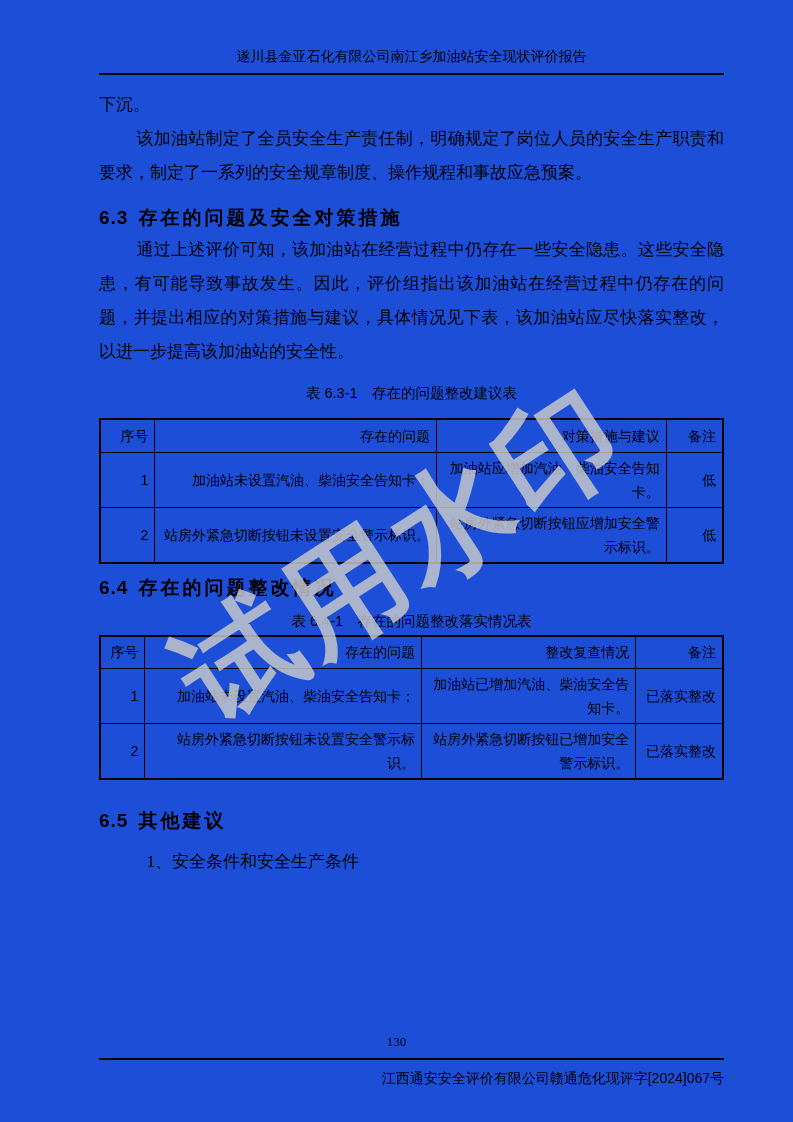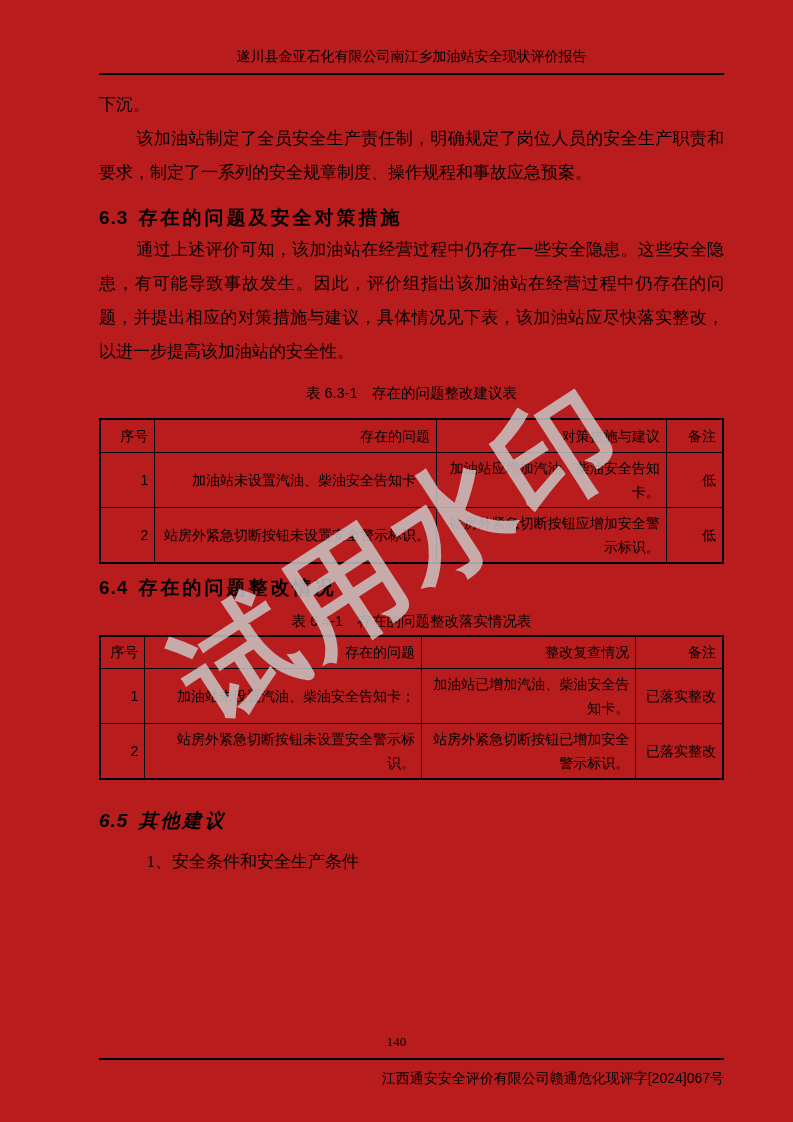--- a/index.html
+++ b/index.html
@@ -2,21 +2,21 @@
 <html lang="zh"><head>
 <meta charset="utf-8">
 <style>
   * { box-sizing: border-box; margin: 0; padding: 0; }
   html,body { background:#ffffff; }
   .page {
     position: relative;
     width: 793px;
     height: 1122px;
     margin: 0 auto;
-    background: #b91c1c;
+    background: #1d4ed8;
     font-family: "Liberation Serif", "DejaVu Serif", serif;
     color: #000000;
     overflow: hidden;
   }
   
   .doc-header {
     position: absolute;
     top: 48px; left: 99px; right: 69px;
     text-align: center;
     font-size: 14px;
@@ -70,21 +70,21 @@
   table.doc-table td { height: 53px; }
   td.cell-left { text-align: left; padding-left: 12px; padding-right: 8px; }
   .t63 { margin-top: 14px; }
   .t63 col.c1 { width: 8.8%; }  .t63 col.c2 { width: 45.2%; }
   .t63 col.c3 { width: 36.9%; } .t63 col.c4 { width: 9.1%; }
   .t64 { margin-top: 3px; }
   .t64 col.c1 { width: 7.2%; }  .t64 col.c2 { width: 44.4%; }
   .t64 col.c3 { width: 34.4%; } .t64 col.c4 { width: 14.0%; }
   .h-64 { margin-top: 9px; }
   .cap-64 { margin-top: 7px; }
-  .h-65 { margin-top: 26px; font-style: italic; }
+  .h-65 { margin-top: 26px; }
   .item-65 { margin-top: 9px; }
   
   .page-number {
     position: absolute;
     left: 0; right: 0; bottom: 72px;
     text-align: center;
     font-size: 13px;
     font-family: "Liberation Serif", serif;
   }
   .footer-rule {
@@ -196,20 +196,20 @@
     </tbody>
       </table>
 
     <h2 class="h-sec h-65"><span class="h-num">6.5</span><span class="h-title">其他建议</span></h2>
     <p class="p-item item-65">1、安全条件和安全生产条件</p>
 
   </div>
 
   <div class="watermark">试用水印</div>
 
-  <div class="page-number">140</div>
+  <div class="page-number">130</div>
   <div class="footer-rule"></div>
   <div class="footer-row">
     <span>江西通安安全评价有限公司</span>
     <span>赣通危化现评字[2024]067号</span>
   </div>
 
 </div>
 
 </body></html>

